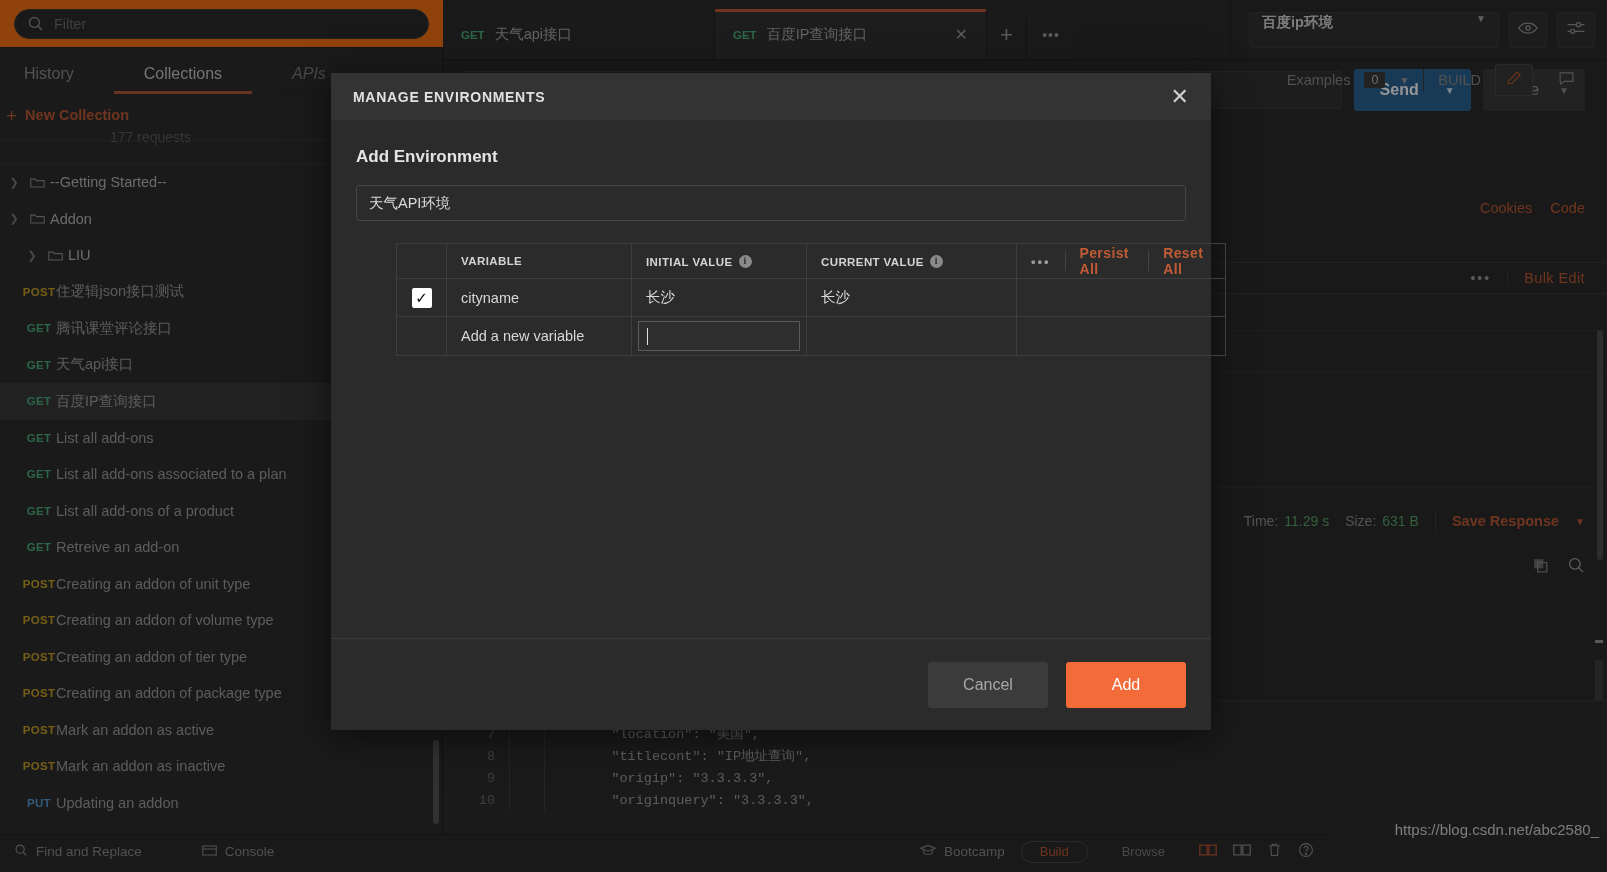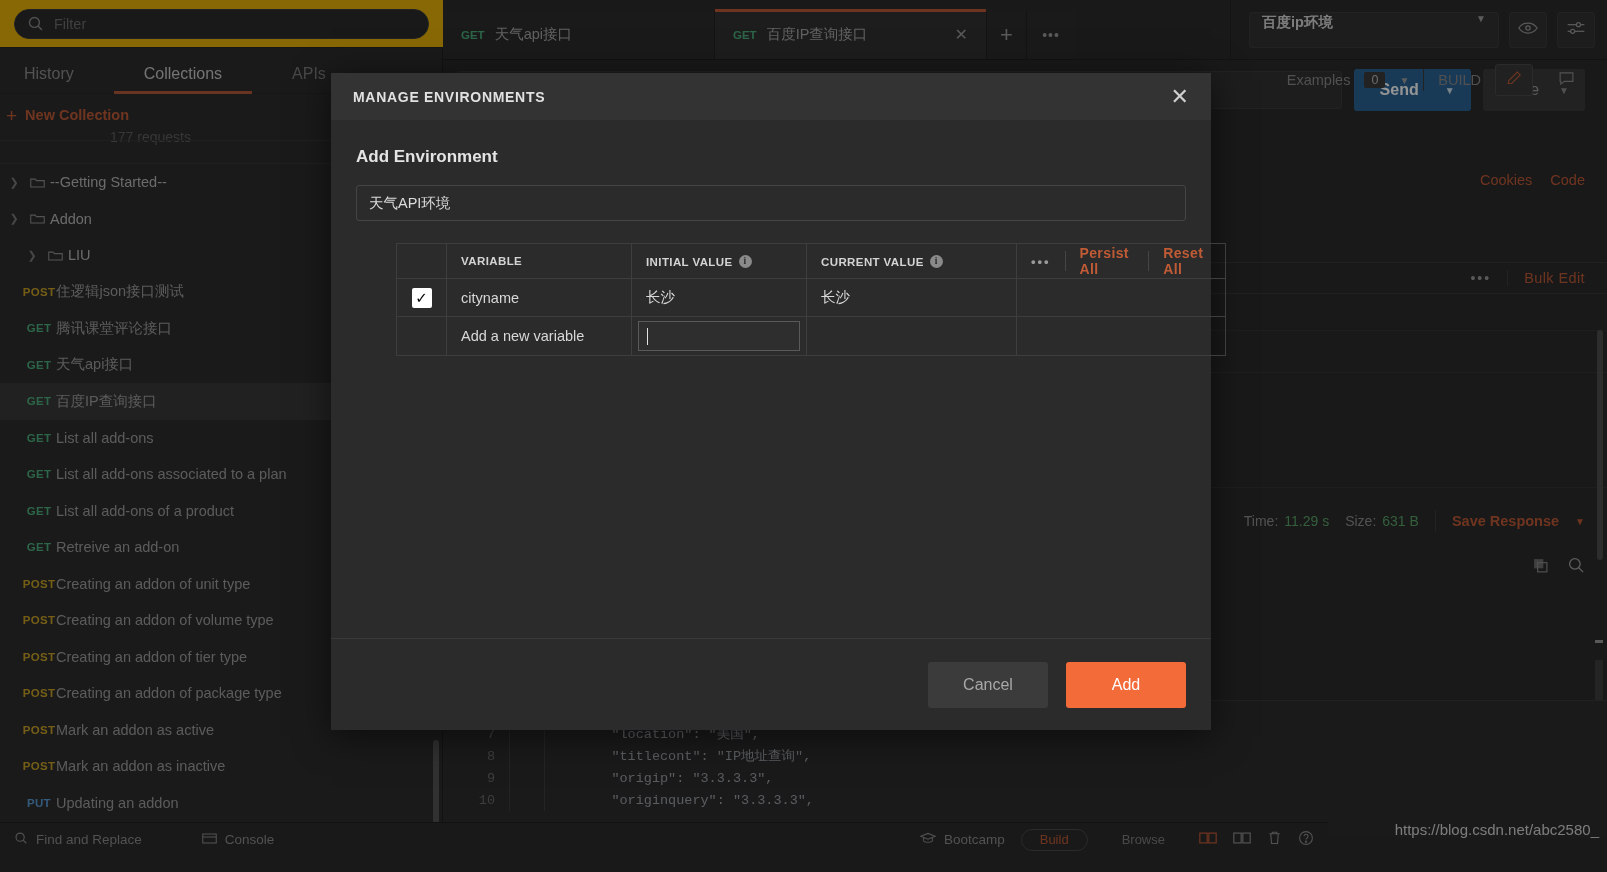--- a/index.html
+++ b/index.html
@@ -14,21 +14,21 @@
   
   .app-base { position: absolute; inset: 0; }
 
   
   .sidebar {
     position: absolute; left: 0; top: 0; width: 443px; height: 838px;
     background: #2e2e2e; border-right: 1px solid #1f1f1f;
   }
   .filter-bar {
     position: absolute; left: 0; top: 0; width: 443px; height: 48px;
-    background: #eab308; display: flex; align-items: center; padding: 0 14px;
+    background: #f97316; display: flex; align-items: center; padding: 0 14px;
     border-bottom: 1px solid #252525;
   }
   .filter-pill {
     flex: 1; height: 30px; border: 1px solid #3c3c3c; border-radius: 15px;
     display: flex; align-items: center; gap: 10px; padding: 0 12px;
     background: #2b2b2b;
   }
   .ico { display: inline-block; line-height: 0; }
   .filter-ph { color: #6e6e6e; font-size: 14.5px; }
 
@@ -38,21 +38,21 @@
   }
   .tab-hist, .tab-coll, .tab-apis {
     font-size: 16px; color: #8e8e8e; padding: 0 6px 10px; position: relative;
   }
   .tab-hist { margin-left: 18px; }
   .tab-coll { margin-left: 58px; color: #c8c8c8; }
   .tab-coll::after {
     content:""; position:absolute; left:-24px; right:-24px; bottom:-1px;
     height:3px; background:#b4593a;
   }
-  .tab-apis { margin-left: 58px; color: #7d7d7d; }
+  .tab-apis { margin-left: 58px; color: #7d7d7d; font-style: italic; }
 
   .new-collection {
     position: absolute; left: 0; top: 100px; width: 443px; height: 30px;
     display: flex; align-items: center; gap: 8px; padding-left: 6px;
     color: #c05b36; font-size: 14.5px; font-weight: bold;
   }
   .plus-glyph { font-size: 19px; line-height: 1; font-weight: 400; }
 
   .req-count {
     position: absolute; left: 110px; top: 129px; font-size: 14px; color: #5f5f5f;
@@ -79,21 +79,21 @@
   .m-post { color: #c9a227; }
   .m-put { color: #5b9bd5; }
   .req-label { color: #9e9e9e; font-size: 14.5px; }
 
   .sidebar-scrollbar {
     position:absolute; right: 3px; top: 740px; width: 6px; height: 84px;
     background: #555; border-radius: 3px;
   }
 
   .bottom-bar {
-    position: absolute; left: 0; bottom: 16px; width: 1328px; height: 34px;
+    position: absolute; left: 0; bottom: 4px; width: 1328px; height: 34px;
     background: #2b2b2b; border-top: 1px solid #1f1f1f;
     display: flex; align-items: center;
   }
   .bb-item { display:flex; align-items:center; gap:8px; color:#8d8d8d; font-size:13.5px; }
   .bb-left { margin-left: 14px; }
   .bb-console { margin-left: 60px; }
   .bb-right { margin-left: auto; display:flex; align-items:center; gap: 16px; padding-right: 14px; }
   .pill-btn {
     height: 22px; padding: 0 18px; border:1px solid #4a4a4a; border-radius: 11px;
     display:flex; align-items:center; font-size: 13px;
@@ -168,21 +168,21 @@
     position:absolute; left:10px; top:55px; right:0; height:50px;
     display:flex; align-items:center; justify-content:flex-end; gap:14px;
     padding-right: 22px; color:#8a8a8a; font-size:14.5px;
   }
   .count-chip { background:#3b3b3b; border-radius:2px; padding:1px 7px; font-size:12.5px; color:#bdbdbd; }
   .vline { width:1px; height:22px; background:#3d3d3d; }
   .mode-btn { width:38px; height:32px; border-radius:3px; display:flex; align-items:center; justify-content:center; }
   .mode-btn.on { background:#3a3a3a; border:1px solid #4a4a4a; }
 
   .cookies-code {
-    position:absolute; right:22px; top:172px; display:flex; gap:18px;
+    position:absolute; right:22px; top:200px; display:flex; gap:18px;
     color:#c05b36; font-size:14.5px;
   }
 
   .params-hdr {
     position:absolute; left:0; right:0; top:262px; height:32px;
     display:flex; align-items:center; padding:0 22px;
     border-top:1px solid #3a3a3a; border-bottom:1px solid #3a3a3a;
     color:#c8c8c8; font-size:12px; font-weight:bold; letter-spacing:.4px;
   }
   .ph-spacer { flex:1; }

